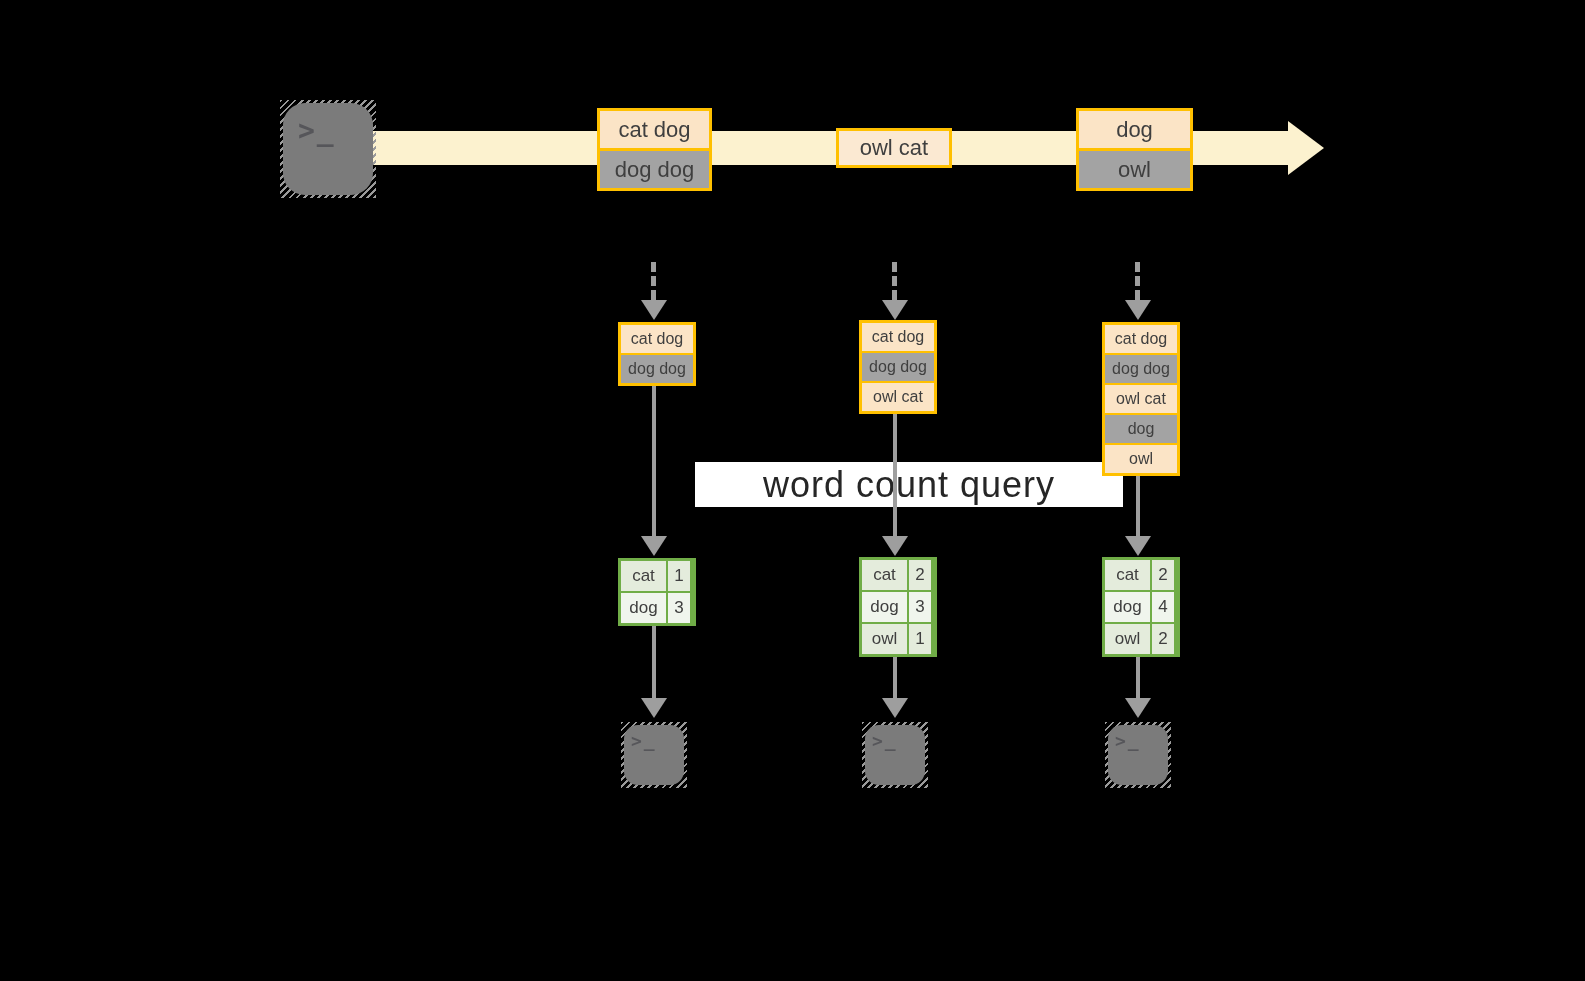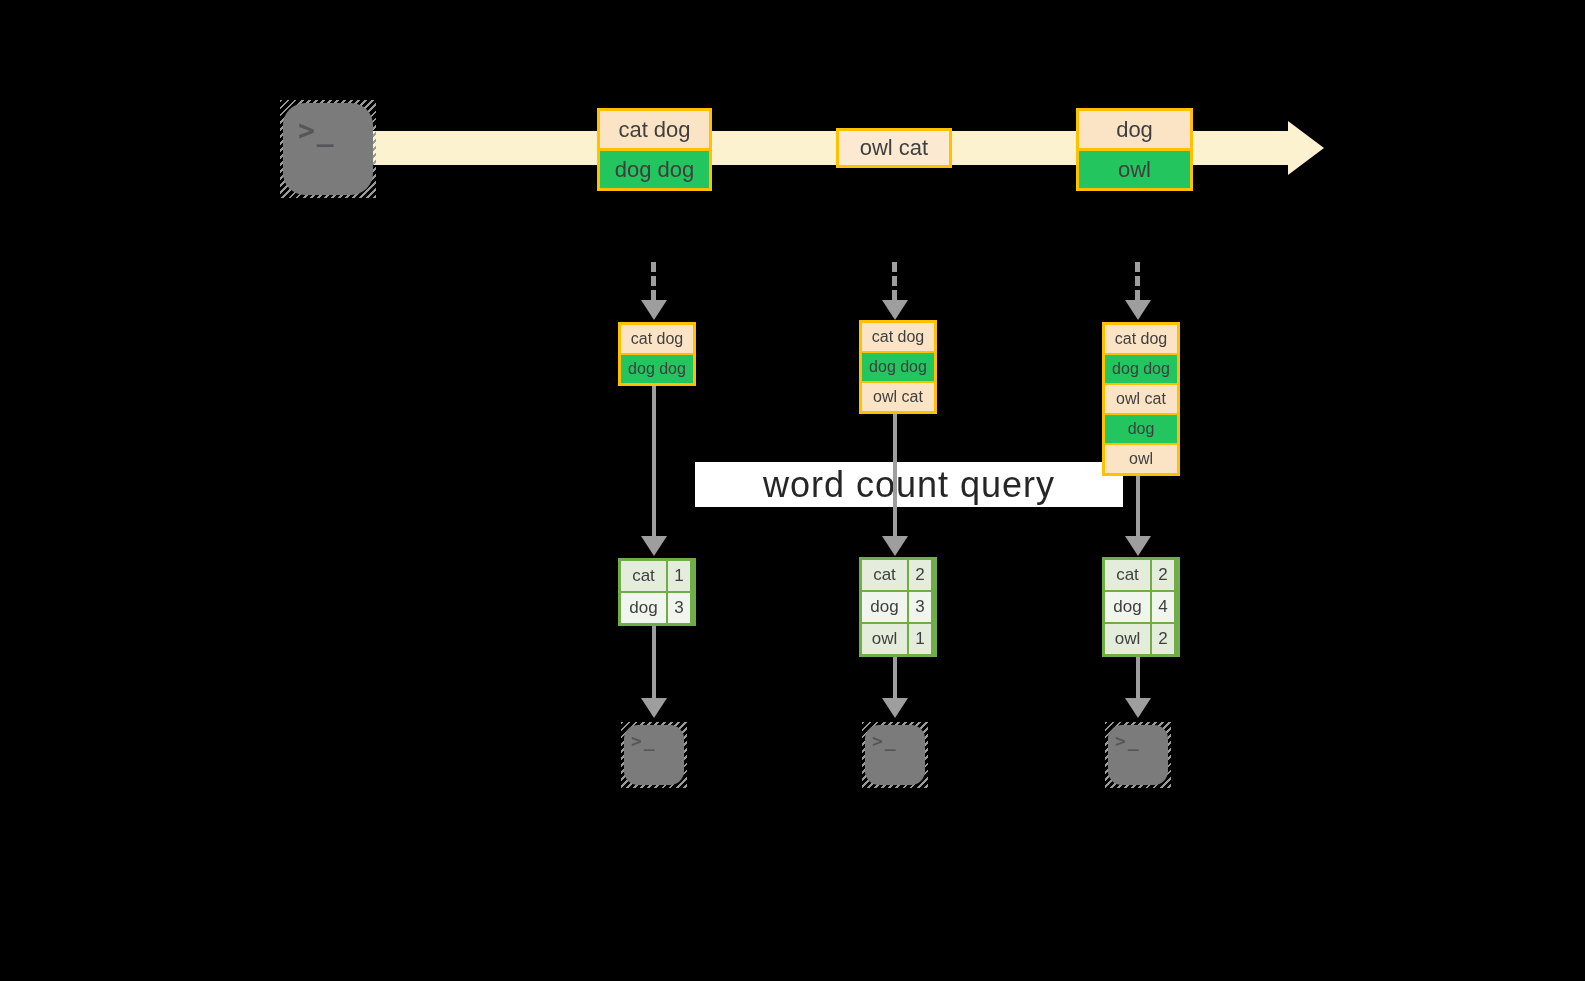--- a/index.html
+++ b/index.html
@@ -19,21 +19,21 @@
   .term.small .inner{border-radius:14px;}
   .term .glyph{position:absolute;color:#56565a;font-weight:700;letter-spacing:2px;
     font-family:"DejaVu Sans Mono",monospace;}
   .term.big .glyph{left:18px;top:14px;font-size:28px;}
   .term.small .glyph{left:10px;top:8px;font-size:18px;}
   
   .ebox{position:absolute;z-index:2;border:3px solid #ffc000;background:#ffc000;
     display:flex;flex-direction:column;gap:3px;}
   .ebox .cell{display:flex;align-items:center;justify-content:center;font-size:22px;}
   .fill-a{background:#fbe4c6;}
-  .fill-b{background:#22c55e;text-align:center;}
+  .fill-b{background:#a3a3a3;text-align:center;}
   .fill-m{background:#fbe9d2;}
   
   .dash-line{position:absolute;width:0;border-left:5px dashed #9e9e9e;z-index:3;}
   .sol-line{position:absolute;width:4px;background:#9e9e9e;z-index:3;}
   .head-down{position:absolute;width:0;height:0;z-index:3;
     border-top:20px solid #9e9e9e;border-left:13px solid transparent;border-right:13px solid transparent;}
   
   .stack{position:absolute;width:72px;z-index:4;border:3px solid #ffc000;background:#ffc000;
     display:flex;flex-direction:column;gap:2px;}
   .stack .cell{height:28px;display:flex;align-items:center;justify-content:center;font-size:16px;}

